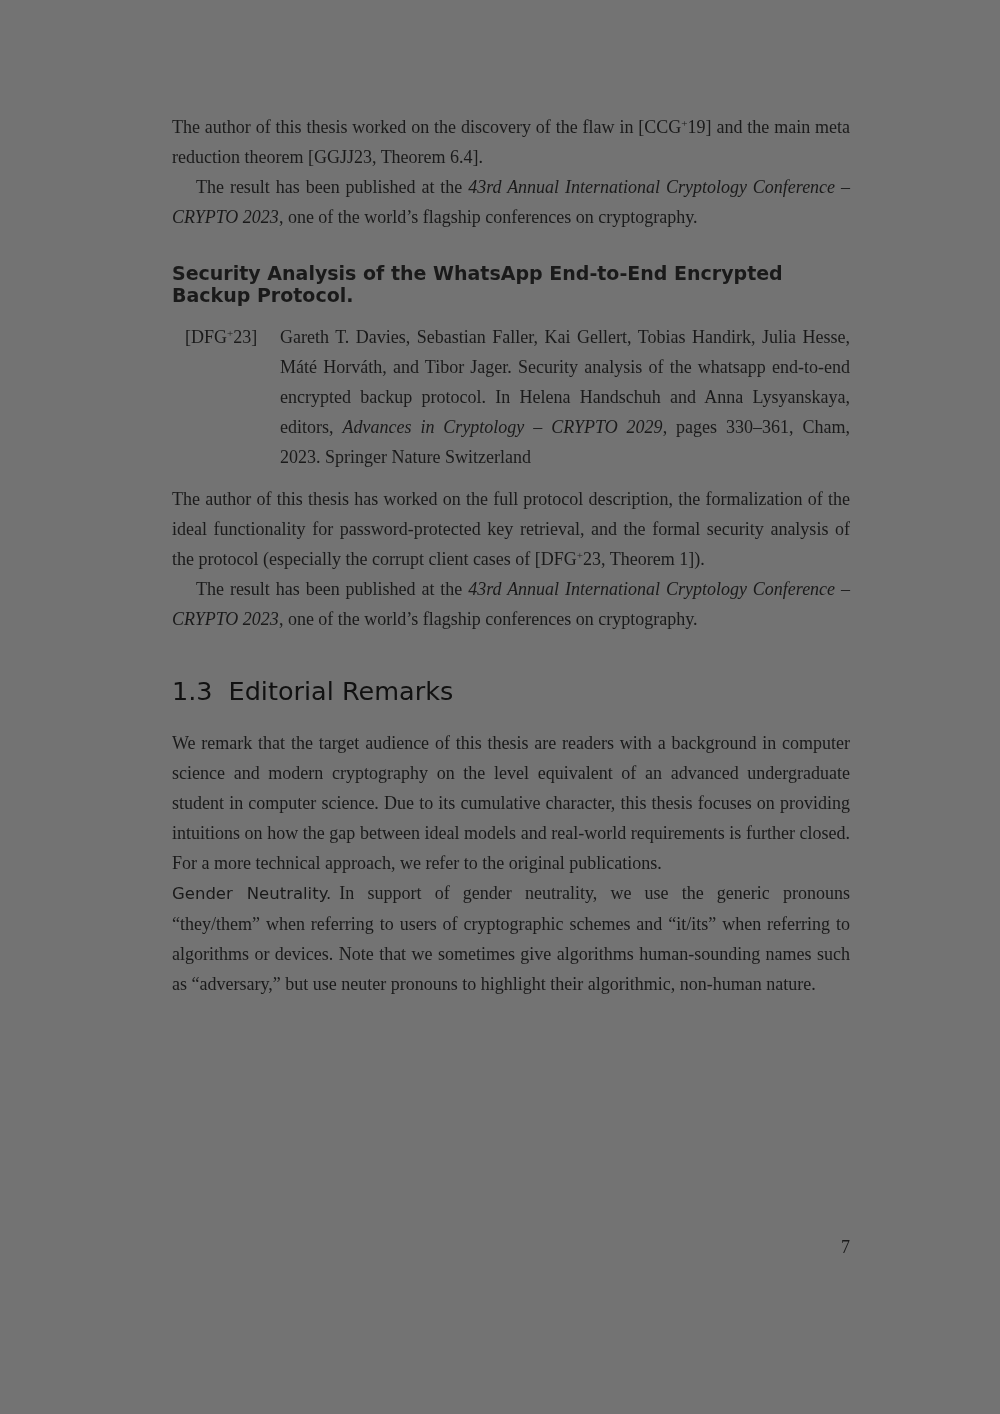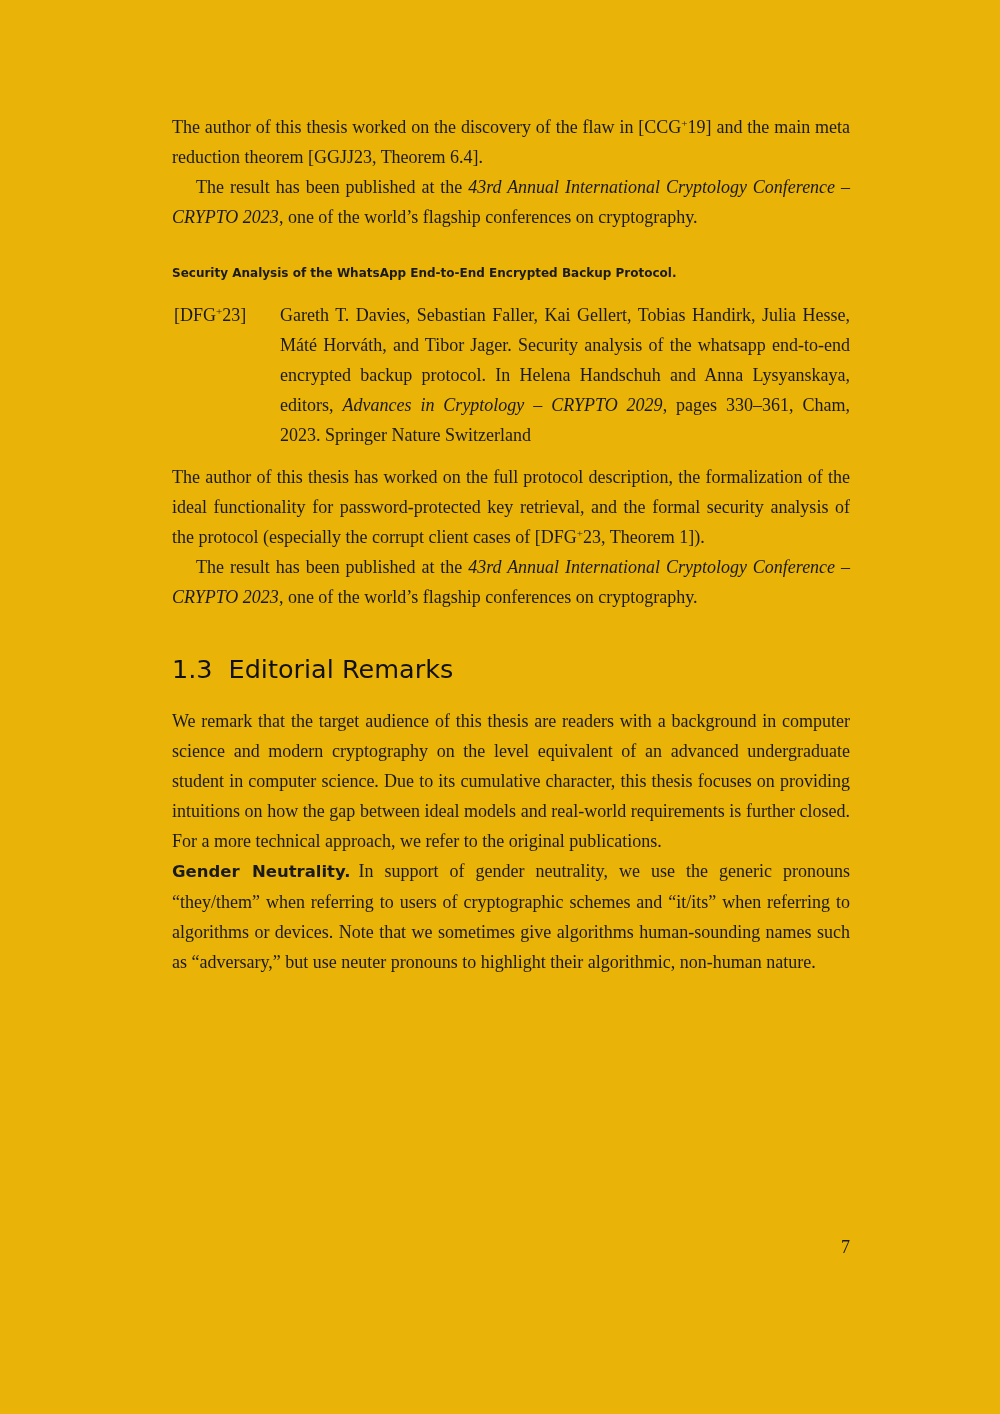--- a/index.html
+++ b/index.html
@@ -1,20 +1,20 @@
 <!DOCTYPE html>
 <html><head>
 <meta charset="utf-8">
 <style>
   html, body { margin: 0; padding: 0; background: #ffffff; }
   .page {
     position: relative;
     width: 1000px;
     height: 1414px;
-    background: #eab308;
+    background: #737373;
     color: #1a1a1a;
     font-family: "Liberation Serif", serif;
     overflow: hidden;
   }
   .content {
     position: absolute;
     left: 172px;
     top: 112px;
     width: 678px;
     font-size: 18px;
@@ -25,50 +25,50 @@
   p.indent { text-indent: 24px; }
   .it { font-style: italic; }
   sup.sp {
     font-size: 11px;
     line-height: 0;
     vertical-align: 6px;
   }
   h3.subheading {
     font-family: "DejaVu Sans", "Liberation Sans", sans-serif;
     font-weight: bold;
-    font-size: 12px;
+    font-size: 19px;
     line-height: 22px;
     margin: 30px 0 16px 0;
     text-align: left;
   }
   .bib {
     position: relative;
     padding-left: 108px;
     margin: 0 0 12px 0;
   }
   .bib-label {
     position: absolute;
-    left: 2px;
+    left: 13px;
     top: 0;
     white-space: nowrap;
   }
   h2.section-heading {
     font-family: "DejaVu Sans", "Liberation Sans", sans-serif;
     font-weight: normal;
     font-size: 25.5px;
     line-height: 30px;
     margin: 42px 0 22px 0;
     text-align: left;
     color: #111111;
   }
   h2.section-heading .sec-num { margin-right: 16px; }
   .gender-para { margin-top: 28px; }
   .lead {
     font-family: "DejaVu Sans", "Liberation Sans", sans-serif;
-    font-weight: bold;
+    font-weight: normal;
     font-size: 16.5px;
     margin-right: 8px;
   }
   .page-number {
     position: absolute;
     left: 172px;
     top: 1237px;
     width: 678px;
     text-align: right;
     font-size: 18px;

